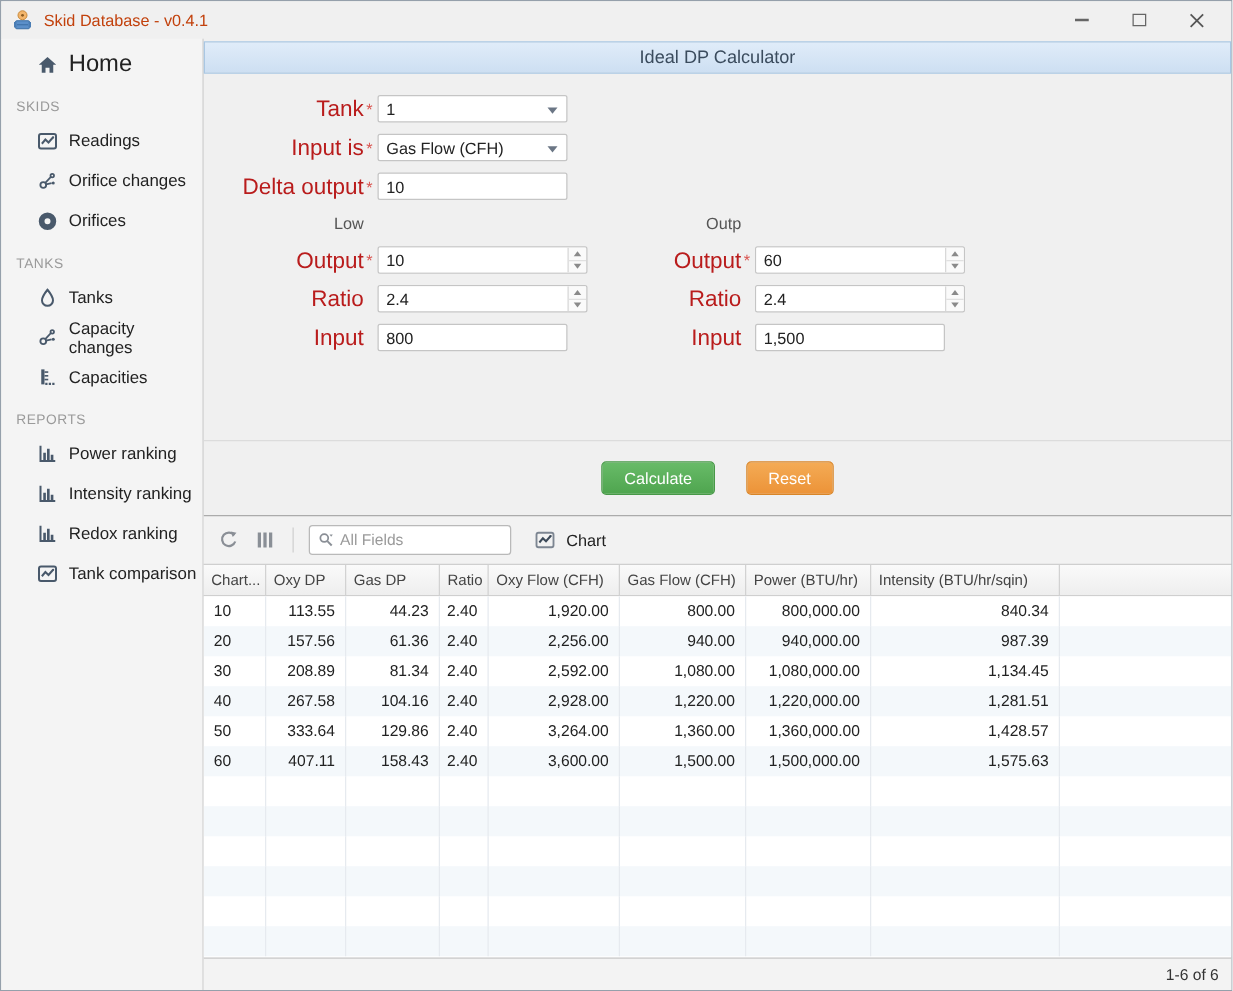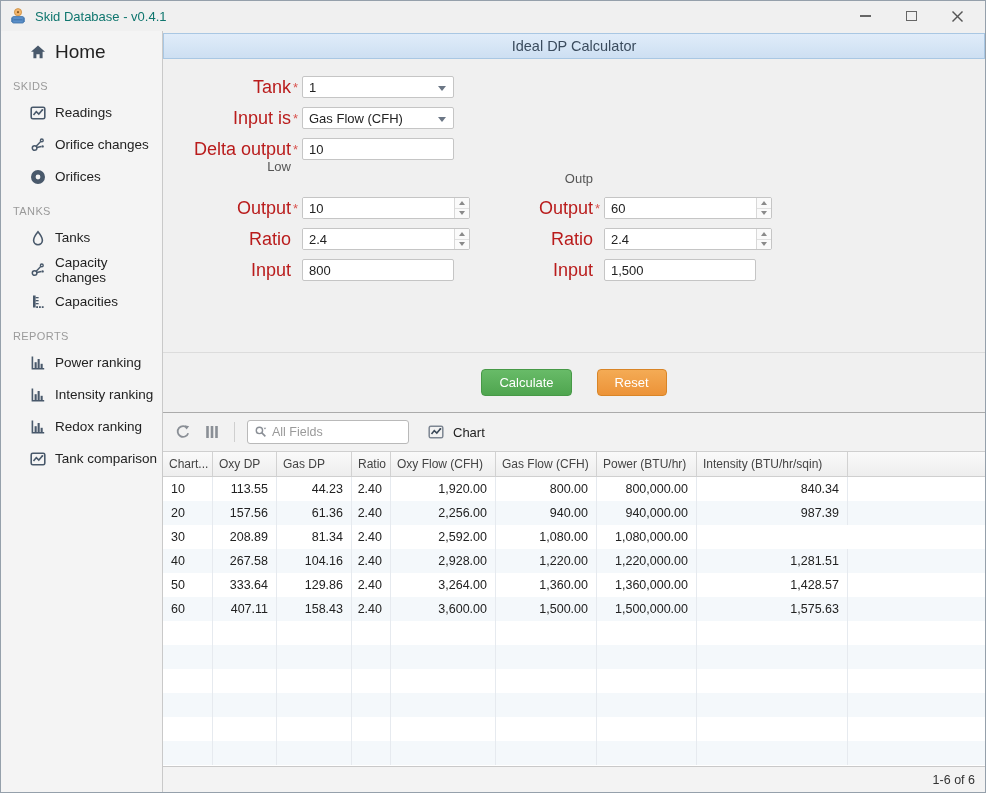--- a/index.html
+++ b/index.html
@@ -4,21 +4,21 @@
 <style>
   * { box-sizing: border-box; margin: 0; padding: 0; }
   html,body { width:986px; height:793px; overflow:hidden; }
   body { font-family: "Liberation Sans", "DejaVu Sans", sans-serif; font-size:13px; color:#222; }
 
   .window { width:986px; height:793px; border:1px solid #95a0ab; background:#f0f0f0; display:flex; flex-direction:column; }
 
   
   .titlebar { height:30px; background:#f0f0f0; display:flex; align-items:center; padding-left:8px; flex:0 0 auto; }
   .app-icon { width:18px; height:18px; margin-right:8px; flex:0 0 auto; }
-  .title-text { color:#0f766e; font-size:13px; }
+  .title-text { color:#c2410c; font-size:13px; }
   .titlebar-controls { margin-left:auto; display:flex; align-items:center; gap:30px; padding-right:20px; }
   .ctl { width:16px; height:16px; display:flex; align-items:center; justify-content:center; cursor:pointer; }
   .ctl-min-bar { width:11px; height:2px; background:#666; }
   .ctl-max-box { width:11px; height:10px; border:1.5px solid #666; }
 
   
   .main { flex:1; display:flex; min-height:0; }
 
   
   .sidebar { width:162px; flex:0 0 162px; background:#f4f4f4; border-right:1px solid #c9c9c9; padding-top:8px; overflow:hidden; }
@@ -266,21 +266,21 @@
             <span class="sel-arrow"></span>
           </div>
         </div>
 
         <div class="form-row" style="top:79px; left:0;">
           <span class="flabel">Delta output</span>
           <span class="req">*</span>
           <input class="txtfield" value="10" style="">
         </div>
 
-        <div class="group-header" style="top:100px; left:0;">Low</div>
+        <div class="group-header" style="top:112px; left:0;">Low</div>
         <div class="group-header" style="top:112px; left:302px;">Outp</div>
 
         <div class="form-row" style="top:138px; left:0;">
           <span class="flabel">Output</span>
           <span class="req">*</span>
           <div class="spinfield">
             <input value="10" style="">
             <div class="spincol">
                 <div class="spinbtn up">
                   <span class="tri-up"></span>
@@ -428,20 +428,21 @@
             <div class="gb-cell gb-fill"></div>
           </div>
           <div class="grid-row">
             <div class="gb-cell" style="width: 50px;">30</div>
             <div class="gb-cell num" style="width: 64px;">208.89</div>
             <div class="gb-cell num" style="width: 75px;">81.34</div>
             <div class="gb-cell num" style="width: 39px;">2.40</div>
             <div class="gb-cell num" style="width: 105px;">2,592.00</div>
             <div class="gb-cell num" style="width: 101px;">1,080.00</div>
             <div class="gb-cell num" style="width: 100px;">1,080,000.00</div>
+            <div class="gb-cell num" style="width: 151px;">1,134.45</div>
             <div class="gb-cell gb-fill"></div>
           </div>
           <div class="grid-row striped">
             <div class="gb-cell" style="width: 50px;">40</div>
             <div class="gb-cell num" style="width: 64px;">267.58</div>
             <div class="gb-cell num" style="width: 75px;">104.16</div>
             <div class="gb-cell num" style="width: 39px;">2.40</div>
             <div class="gb-cell num" style="width: 105px;">2,928.00</div>
             <div class="gb-cell num" style="width: 101px;">1,220.00</div>
             <div class="gb-cell num" style="width: 100px;">1,220,000.00</div>

